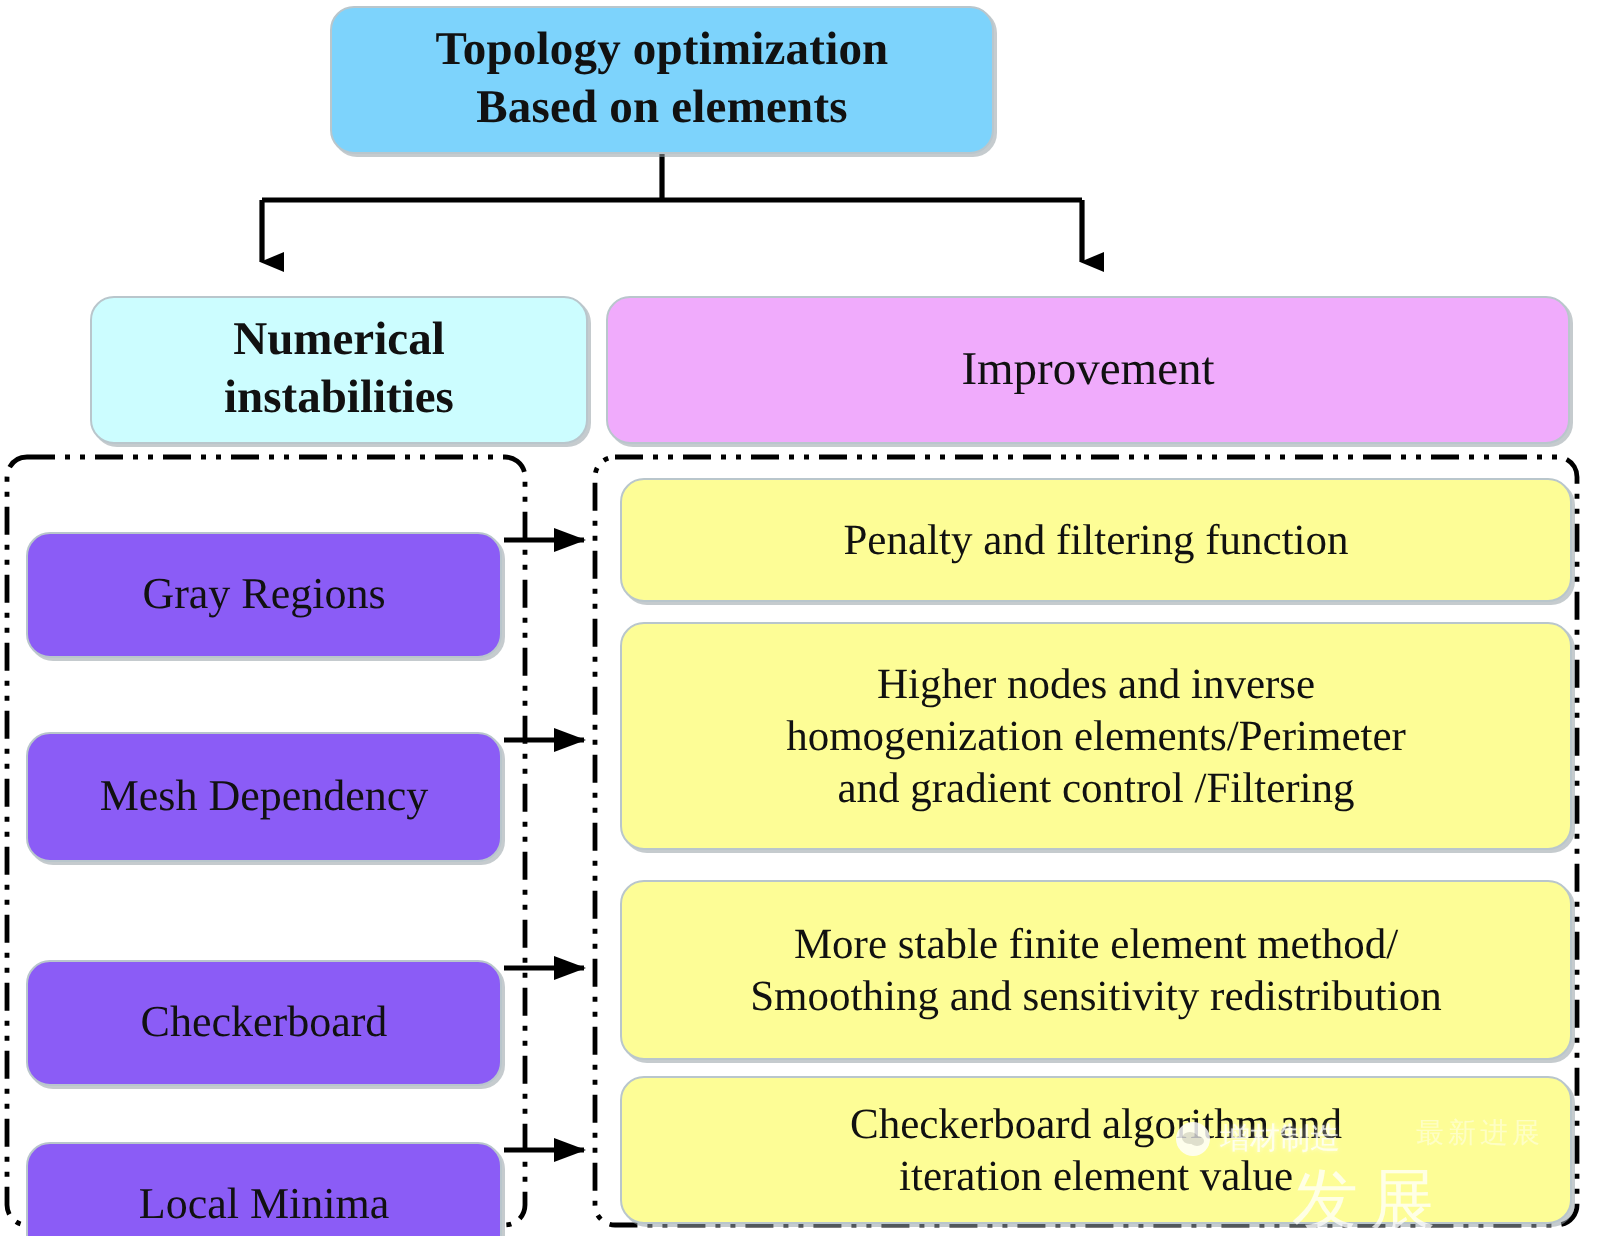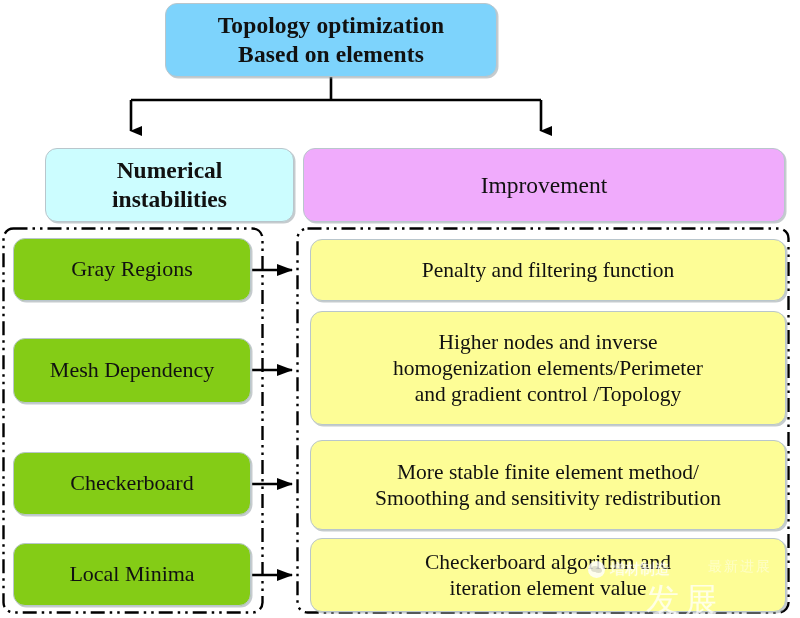--- a/index.html
+++ b/index.html
@@ -69,23 +69,24 @@
     width: 482px;
     height: 74px;
     background: #f0abfc;
     font-weight: normal;
     font-size: 23.5px;
   }
 
   .node-green {
     left: 13px;
     width: 238px;
-    background: #84cc16;
+    background: #8b5cf6;
     border-color: #b9c6cc;
     font-size: 22px;
+    margin-top: 28px;
   }
 
   .node-yellow {
     left: 310px;
     width: 476px;
     background: #fdfd96;
     border-color: #b9c6cc;
     font-size: 21.5px;
   }
 
@@ -251,21 +252,21 @@
   <div class="node node-yellow y1">
     <span class="txt">
       <span>Penalty and filtering function</span>
     </span>
   </div>
 
   <div class="node node-yellow y2">
     <span class="txt">
       <span>Higher nodes and inverse</span><br>
       <span>homogenization elements/Perimeter</span><br>
-      <span>and gradient control /Topology</span>
+      <span>and gradient control /Filtering</span>
     </span>
   </div>
 
   <div class="node node-yellow y3">
     <span class="txt">
       <span>More stable finite element method/</span><br>
       <span>Smoothing and sensitivity redistribution</span>
     </span>
   </div>
 

